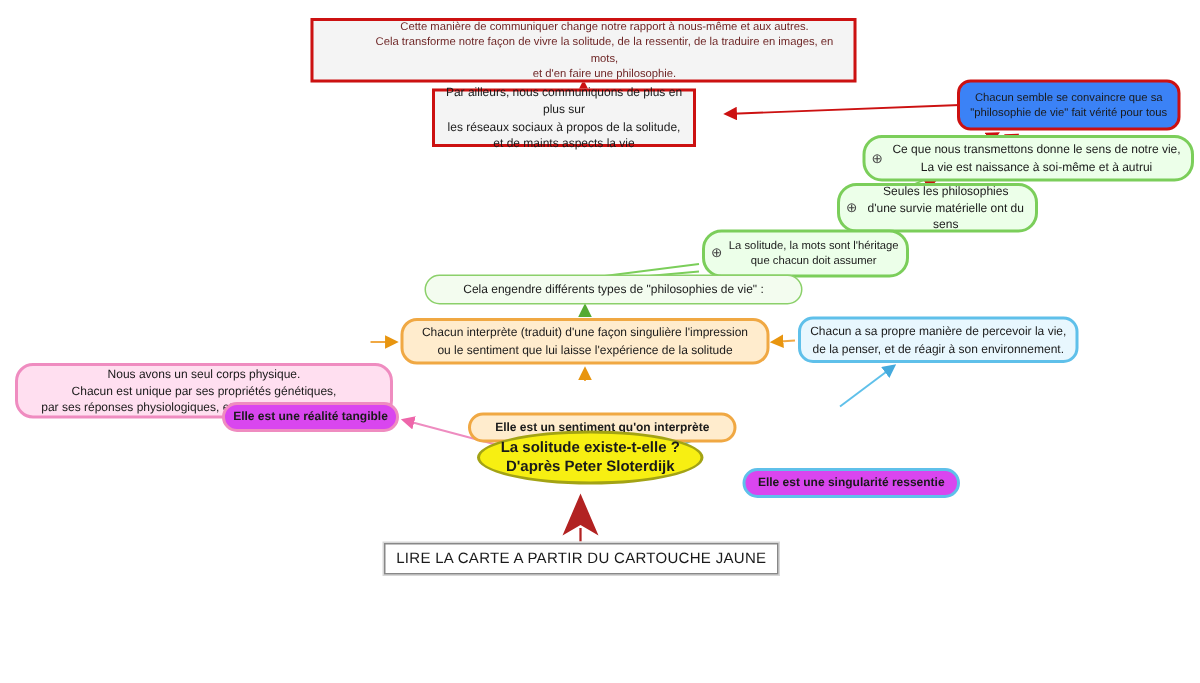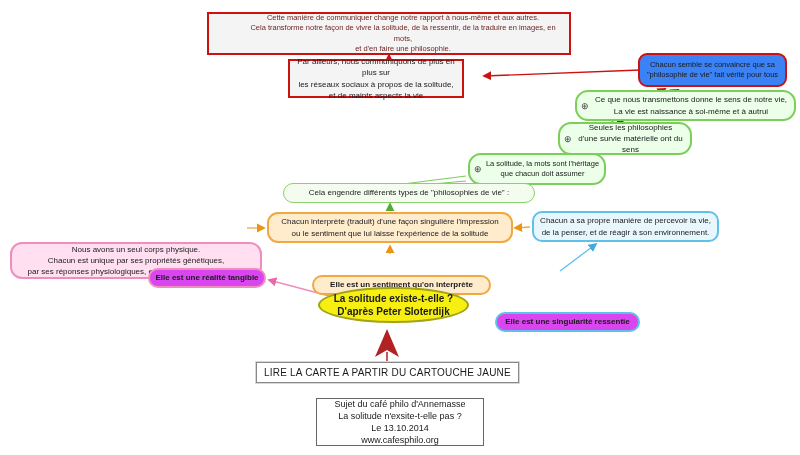--- a/index.html
+++ b/index.html
@@ -136,18 +136,14 @@
 
   <div class="node orange pill-label f8" style="left:312px;top:255px;width:179px;height:20px;margin-top:20px;">Elle est un sentiment qu'on interprète</div>
 
   <div class="node blue pill-label white-bg f8" style="left:495px;top:272px;width:145px;height:20px;margin-top:40px;">Elle est une singularité ressentie</div>
 
   <div class="node ellipse f10" style="left:318px;top:287px;width:151px;height:36px;">La solitude existe-t-elle ?
 D'après Peter Sloterdijk</div>
 
   <div class="node plain-box f10" style="left:256px;top:362px;width:263px;height:21px;">LIRE LA CARTE A PARTIR DU CARTOUCHE JAUNE</div>
 
-  <div class="node credit-box f9" style="left:316px;top:398px;width:168px;height:48px;">Sujet du café philo d'Annemasse
-La solitude n'exsite-t-elle pas ?
-Le 13.10.2014
-www.cafesphilo.org</div>
 
 </div>
 
 </body></html>

